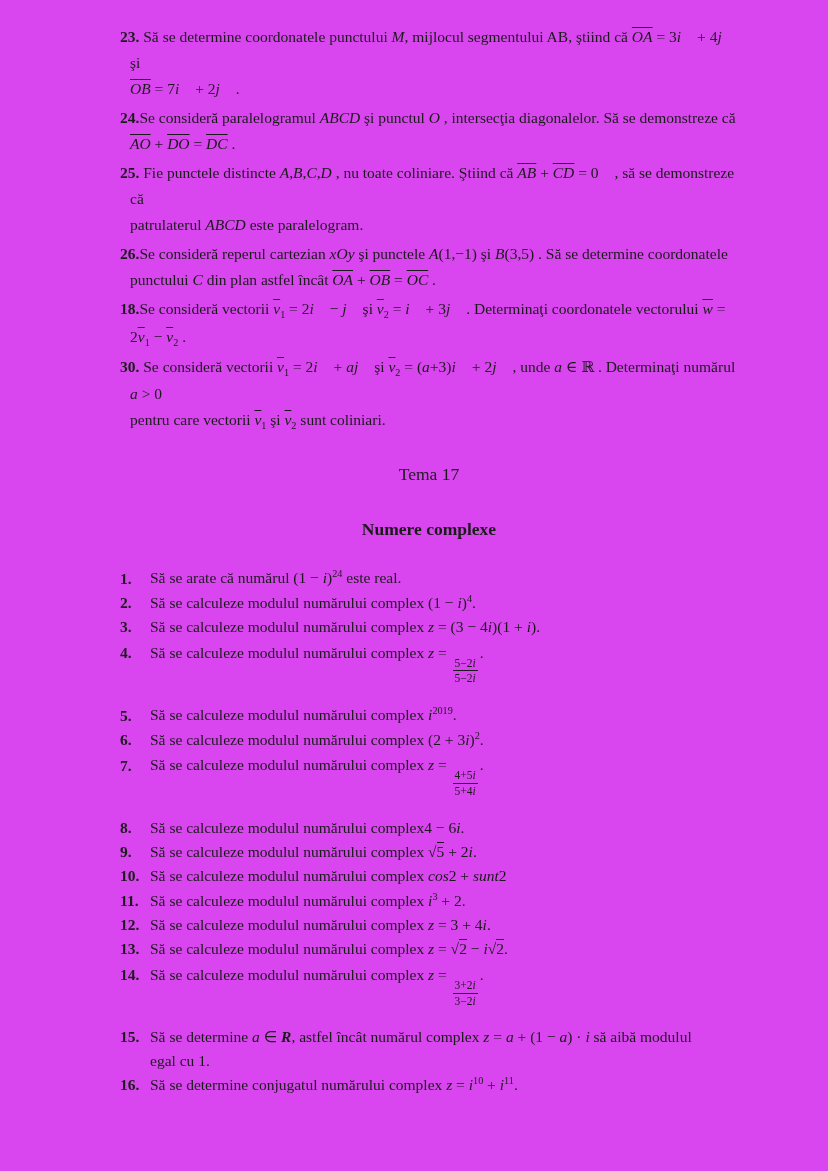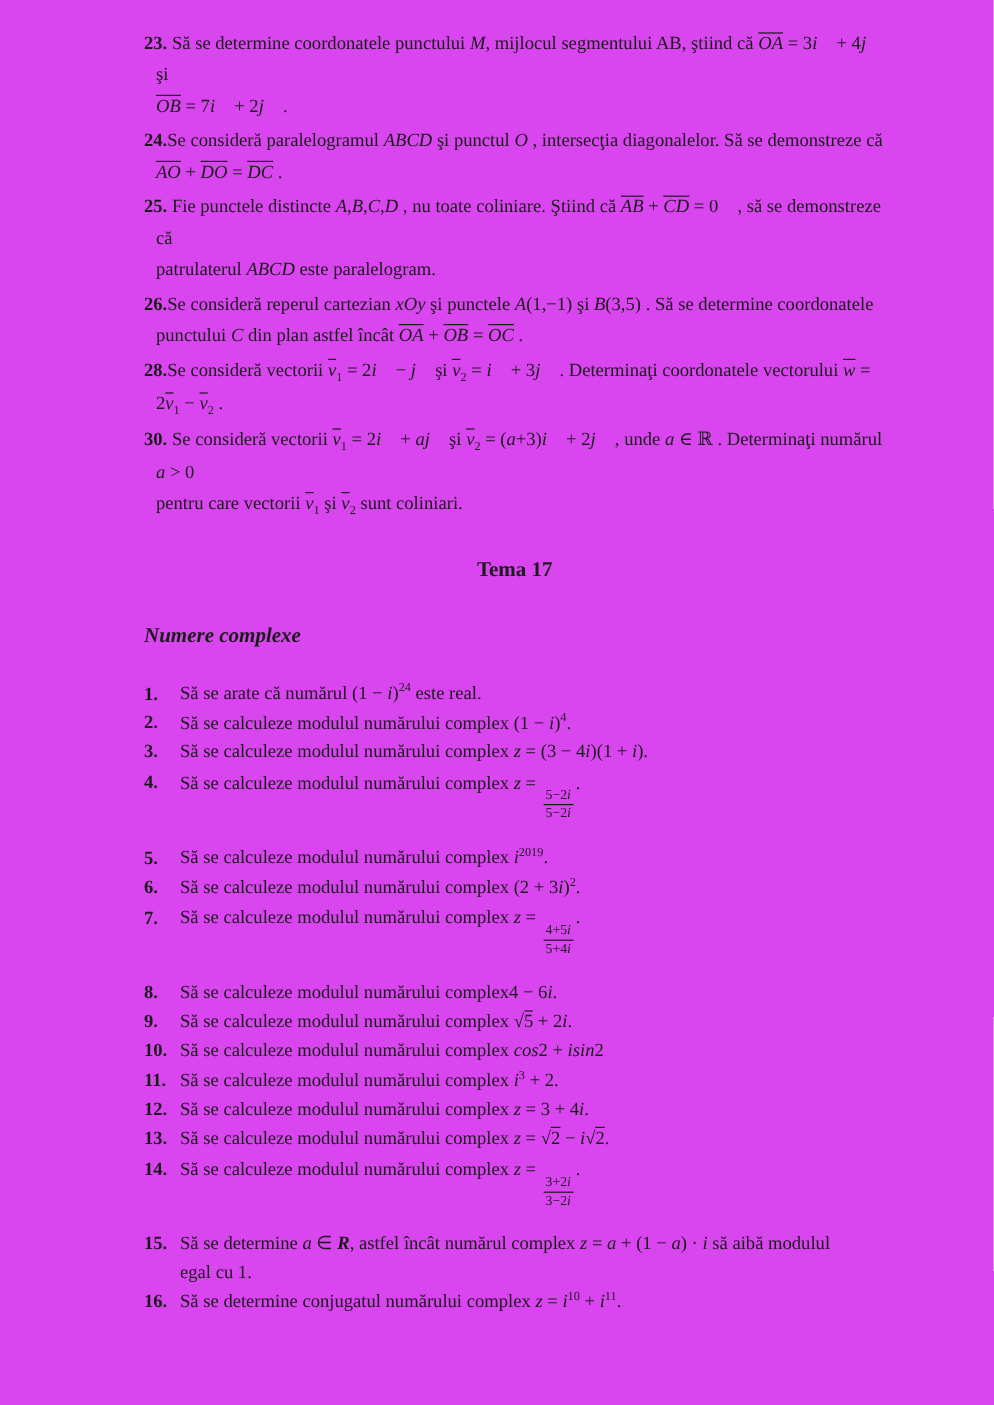--- a/index.html
+++ b/index.html
@@ -11,22 +11,22 @@
   }
   .page{position:relative;width:828px;height:1171px;background:#d946ef;overflow:hidden;}
   .content{position:absolute;left:120px;top:24px;width:618px;}
 
   
   .vlist{font-size:15.5px;line-height:1.68;}
   .vprob{padding-left:10px;text-indent:-10px;margin-bottom:3px;}
   .vprob .num{font-weight:bold;}
 
   
-  .tema{margin:30px 0 0 0;text-align:center;font-size:17.5px;font-weight:bold;}
-  .tema-sub{margin:34px 0 26px 0;text-align:left;font-size:17.5px;font-weight:bold;font-style:italic;}
+  .tema{margin:30px 0 0 0;text-align:center;font-size:17.5px;font-weight:normal;}
+  .tema-sub{margin:34px 0 26px 0;text-align:center;font-size:17.5px;font-weight:bold;}
 
   
   .clist{font-size:15.5px;line-height:1.5;}
   .cprob{display:flex;align-items:baseline;margin-bottom:1px;}
   .cnum{min-width:30px;flex-shrink:0;font-weight:bold;}
   .ctext{flex:1;font-family:Liberation Serif, serif;}
 
   
   .v{font-style:italic;text-decoration:overline;}
   sub{font-size:0.66em;}
@@ -47,21 +47,21 @@
 
         <div class="vprob"><b class="num">23.</b><span class="ptext"> Să se determine coordonatele punctului <i>M</i>, mijlocul segmentului AB, ştiind că <span class="v">OA</span> = 3<i>i⃗</i> + 4<i>j⃗</i> şi<br><span class="v">OB</span> = 7<i>i⃗</i> + 2<i>j⃗</i> .</span></div>
 
         <div class="vprob"><b class="num">24.</b><span class="ptext">Se consideră paralelogramul <i>ABCD</i> şi punctul <i>O</i> , intersecţia diagonalelor. Să se demonstreze că<br><span class="v">AO</span> + <span class="v">DO</span> = <span class="v">DC</span> .</span></div>
 
         <div class="vprob"><b class="num">25.</b><span class="ptext"> Fie punctele distincte <i>A</i>,<i>B</i>,<i>C</i>,<i>D</i> , nu toate coliniare. Ştiind că <span class="v">AB</span> + <span class="v">CD</span> = 0⃗ , să se demonstreze că<br>patrulaterul <i>ABCD</i> este paralelogram.</span></div>
 
         <div class="vprob"><b class="num">26.</b><span class="ptext">Se consideră reperul cartezian <i>xOy</i> şi punctele <i>A</i>(1,−1) şi <i>B</i>(3,5) . Să se determine coordonatele<br>punctului <i>C</i> din plan astfel încât <span class="v">OA</span> + <span class="v">OB</span> = <span class="v">OC</span> .</span></div>
 
 
-        <div class="vprob"><b class="num">28.</b><span class="ptext">Se consideră vectorii <span class="v">v</span><sub>1</sub> = 2<i>i⃗</i> − <i>j⃗</i> şi <span class="v">v</span><sub>2</sub> = <i>i⃗</i> + 3<i>j⃗</i> . Determinaţi coordonatele vectorului <span class="v">w</span> = 2<span class="v">v</span><sub>1</sub> − <span class="v">v</span><sub>2</sub> .</span></div>
+        <div class="vprob"><b class="num">18.</b><span class="ptext">Se consideră vectorii <span class="v">v</span><sub>1</sub> = 2<i>i⃗</i> − <i>j⃗</i> şi <span class="v">v</span><sub>2</sub> = <i>i⃗</i> + 3<i>j⃗</i> . Determinaţi coordonatele vectorului <span class="v">w</span> = 2<span class="v">v</span><sub>1</sub> − <span class="v">v</span><sub>2</sub> .</span></div>
 
 
         <div class="vprob"><b class="num">30.</b><span class="ptext"> Se consideră vectorii <span class="v">v</span><sub>1</sub> = 2<i>i⃗</i> + <i>a</i><i>j⃗</i> şi <span class="v">v</span><sub>2</sub> = (<i>a</i>+3)<i>i⃗</i> + 2<i>j⃗</i> , unde <i>a</i> ∈ ℝ . Determinaţi numărul <i>a</i> &gt; 0<br>pentru care vectorii <span class="v">v</span><sub>1</sub> şi <span class="v">v</span><sub>2</sub> sunt coliniari.</span></div>
       </section>
 
     <h2 class="tema">Tema 17</h2>
     <h3 class="tema-sub">Numere complexe</h3>
 
     <section class="clist">
 
@@ -111,21 +111,21 @@
           <span class="ctext">Să se calculeze modulul numărului complex4 − 6<i>i</i>.</span>
         </div>
 
         <div class="cprob">
           <b class="cnum">9.</b>
           <span class="ctext">Să se calculeze modulul numărului complex <span class="sq">√<span class="ov">5</span></span> + 2<i>i</i>.</span>
         </div>
 
         <div class="cprob">
           <b class="cnum">10.</b>
-          <span class="ctext">Să se calculeze modulul numărului complex <i>cos</i>2 + <i>isin</i>2</span>
+          <span class="ctext">Să se calculeze modulul numărului complex <i>cos</i>2 + <i>sunt</i>2</span>
         </div>
 
         <div class="cprob">
           <b class="cnum">11.</b>
           <span class="ctext">Să se calculeze modulul numărului complex <i>i</i><sup>3</sup> + 2.</span>
         </div>
 
         <div class="cprob">
           <b class="cnum">12.</b>
           <span class="ctext">Să se calculeze modulul numărului complex <i>z</i> = 3 + 4<i>i</i>.</span>

